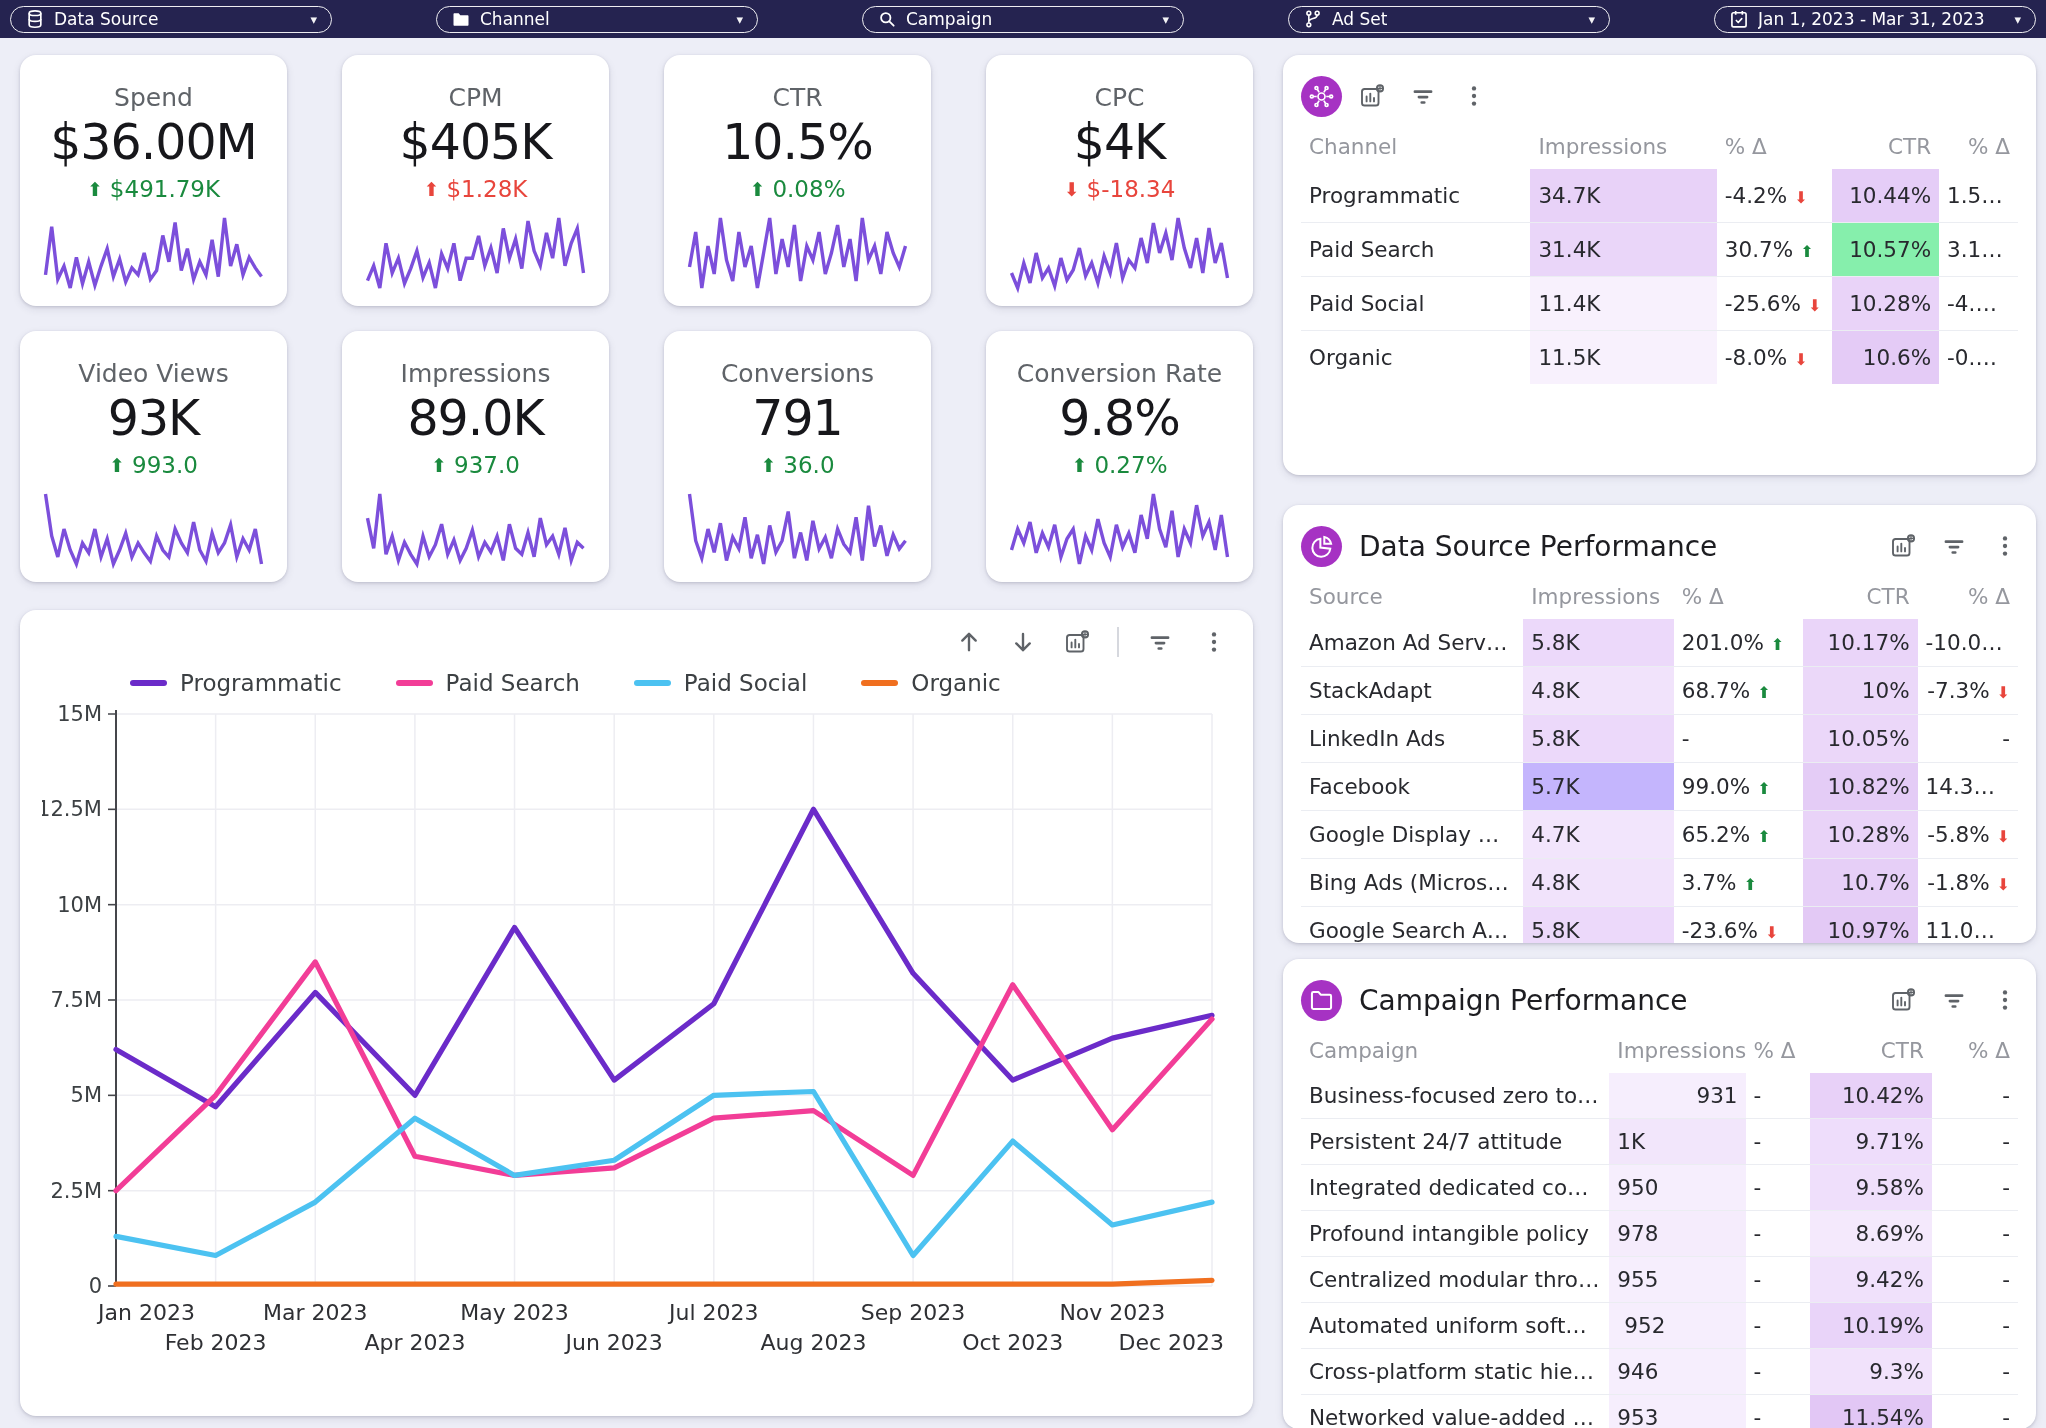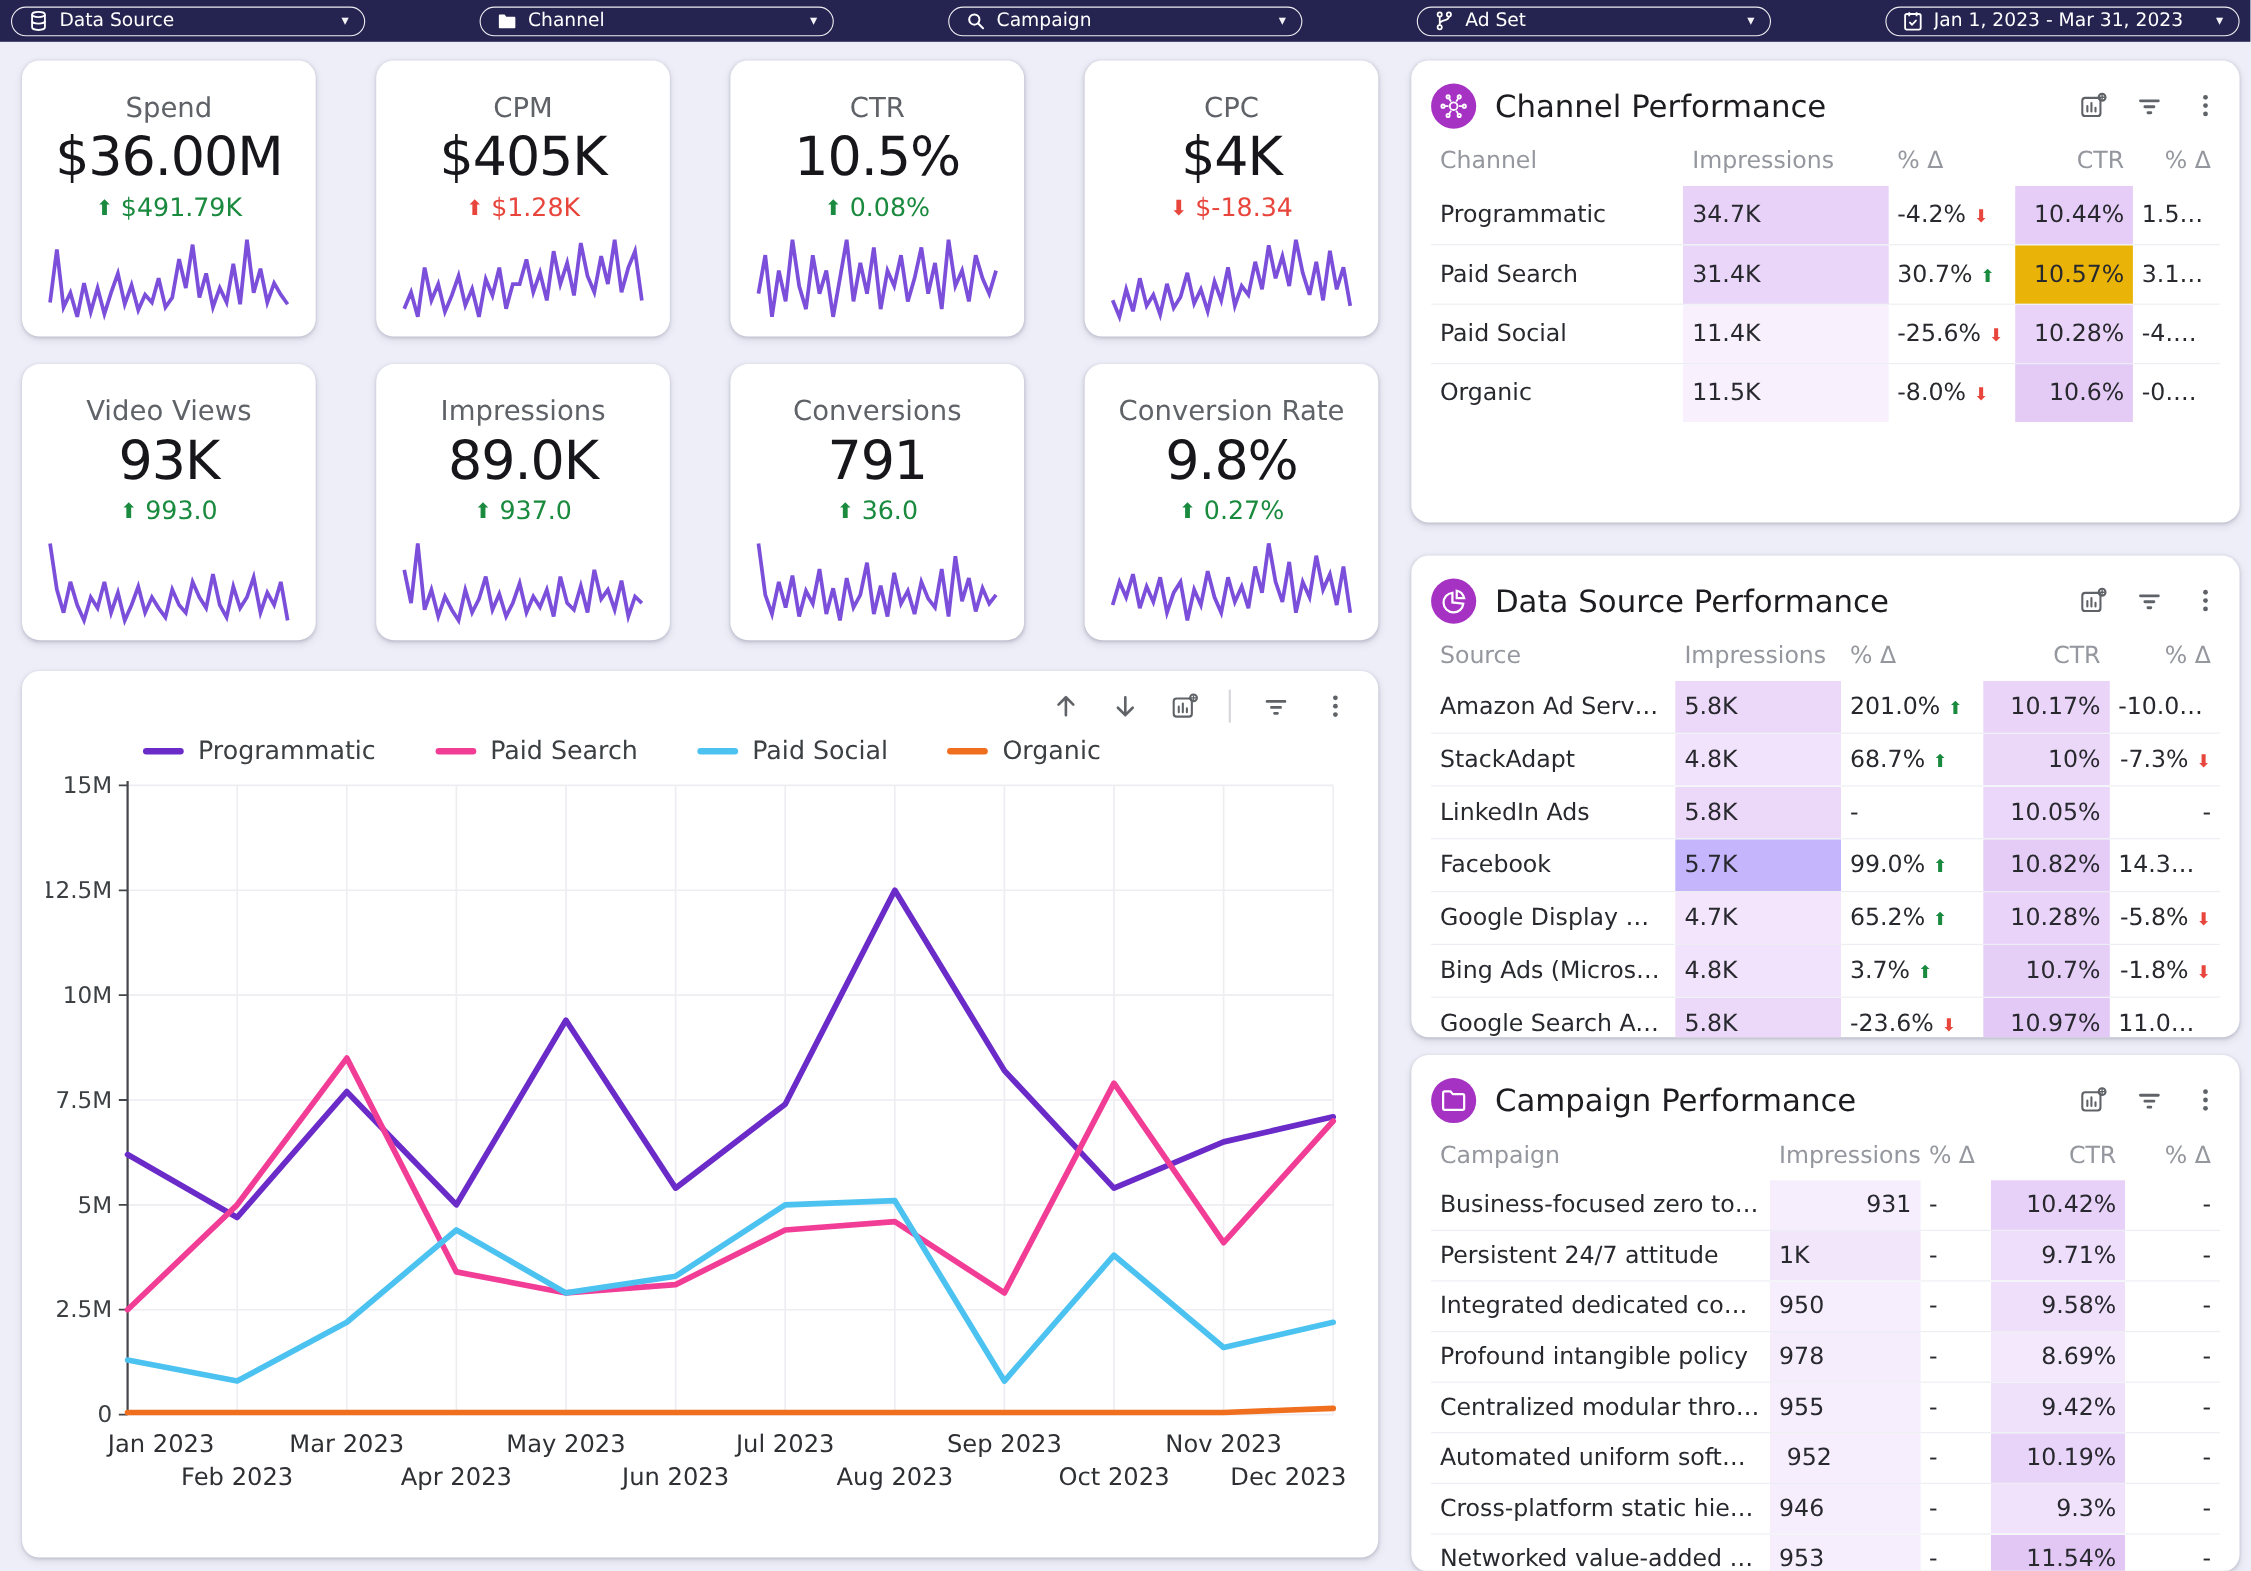--- a/index.html
+++ b/index.html
@@ -341,21 +341,20 @@
               <circle cx="12" cy="12" r="3.1"></circle>
               <path d="M16.2 12h3M14.1 15.64l1.5 2.6M9.9 15.64l-1.5 2.6M7.8 12h-3M9.9 8.36l-1.5-2.6M14.1 8.36l1.5-2.6"></path>
               <circle cx="20.6" cy="12" r="1.3"></circle>
               <circle cx="16.5" cy="19.5" r="1.3"></circle>
               <circle cx="7.5" cy="19.5" r="1.3"></circle>
               <circle cx="3.4" cy="12" r="1.3"></circle>
               <circle cx="7.5" cy="4.5" r="1.3"></circle>
               <circle cx="16.5" cy="4.5" r="1.3"></circle>
             </svg>
           </span>
-          <span class="title">Channel Performance</span>
           <span class="tools">
             <span class="ti"><svg viewBox="0 0 26 26" fill="none" stroke="currentColor" stroke-width="1.9">
                 <rect x="3" y="6" width="16.5" height="16.5" rx="2.6"></rect>
                 <path d="M7.6 18.4v-5M11.3 18.4V10.6M15 18.4v-3.4" stroke-linecap="round"></path>
                 <circle cx="21" cy="5.4" r="3.1"></circle>
                 <path d="M21 3v4.8M18.6 5.4h4.8" stroke-width="1.2"></path>
               </svg></span>
             <span class="ti"><svg viewBox="0 0 24 24" fill="none" stroke="currentColor" stroke-width="2.4" stroke-linecap="round">
                 <path d="M4.5 8h15M8.2 13h7.6M10.8 18h2.4"></path>
               </svg></span>
@@ -388,21 +387,21 @@
               <td class="al" style="height: 53px;">Programmatic</td>
               <td class="al" style="height: 53px; background: rgb(232, 210, 248);">34.7K</td>
               <td class="al" style="height: 53px;"><span>-4.2%</span><span class="arr down">⬇</span></td>
               <td class="ar-r" style="height: 53px; background: rgb(229, 205, 247);">10.44%</td>
               <td class="ar-r" style="height: 53px;"><span>1.5%</span><span class="arr up">⬆</span></td>
             </tr>
             <tr>
               <td class="al" style="height: 53px;">Paid Search</td>
               <td class="al" style="height: 53px; background: rgb(234, 214, 249);">31.4K</td>
               <td class="al" style="height: 53px;"><span>30.7%</span><span class="arr up">⬆</span></td>
-              <td class="ar-r" style="height: 53px; background: #eab308;">10.57%</td>
+              <td class="ar-r" style="height: 53px; background: #86efac;">10.57%</td>
               <td class="ar-r" style="height: 53px;"><span>3.1%</span><span class="arr up">⬆</span></td>
             </tr>
             <tr>
               <td class="al" style="height: 53px;">Paid Social</td>
               <td class="al" style="height: 53px; background: rgb(248, 241, 253);">11.4K</td>
               <td class="al" style="height: 53px;"><span>-25.6%</span><span class="arr down">⬇</span></td>
               <td class="ar-r" style="height: 53px; background: rgb(233, 211, 248);">10.28%</td>
               <td class="ar-r" style="height: 53px;"><span>-4.1%</span><span class="arr down">⬇</span></td>
             </tr>
             <tr>

